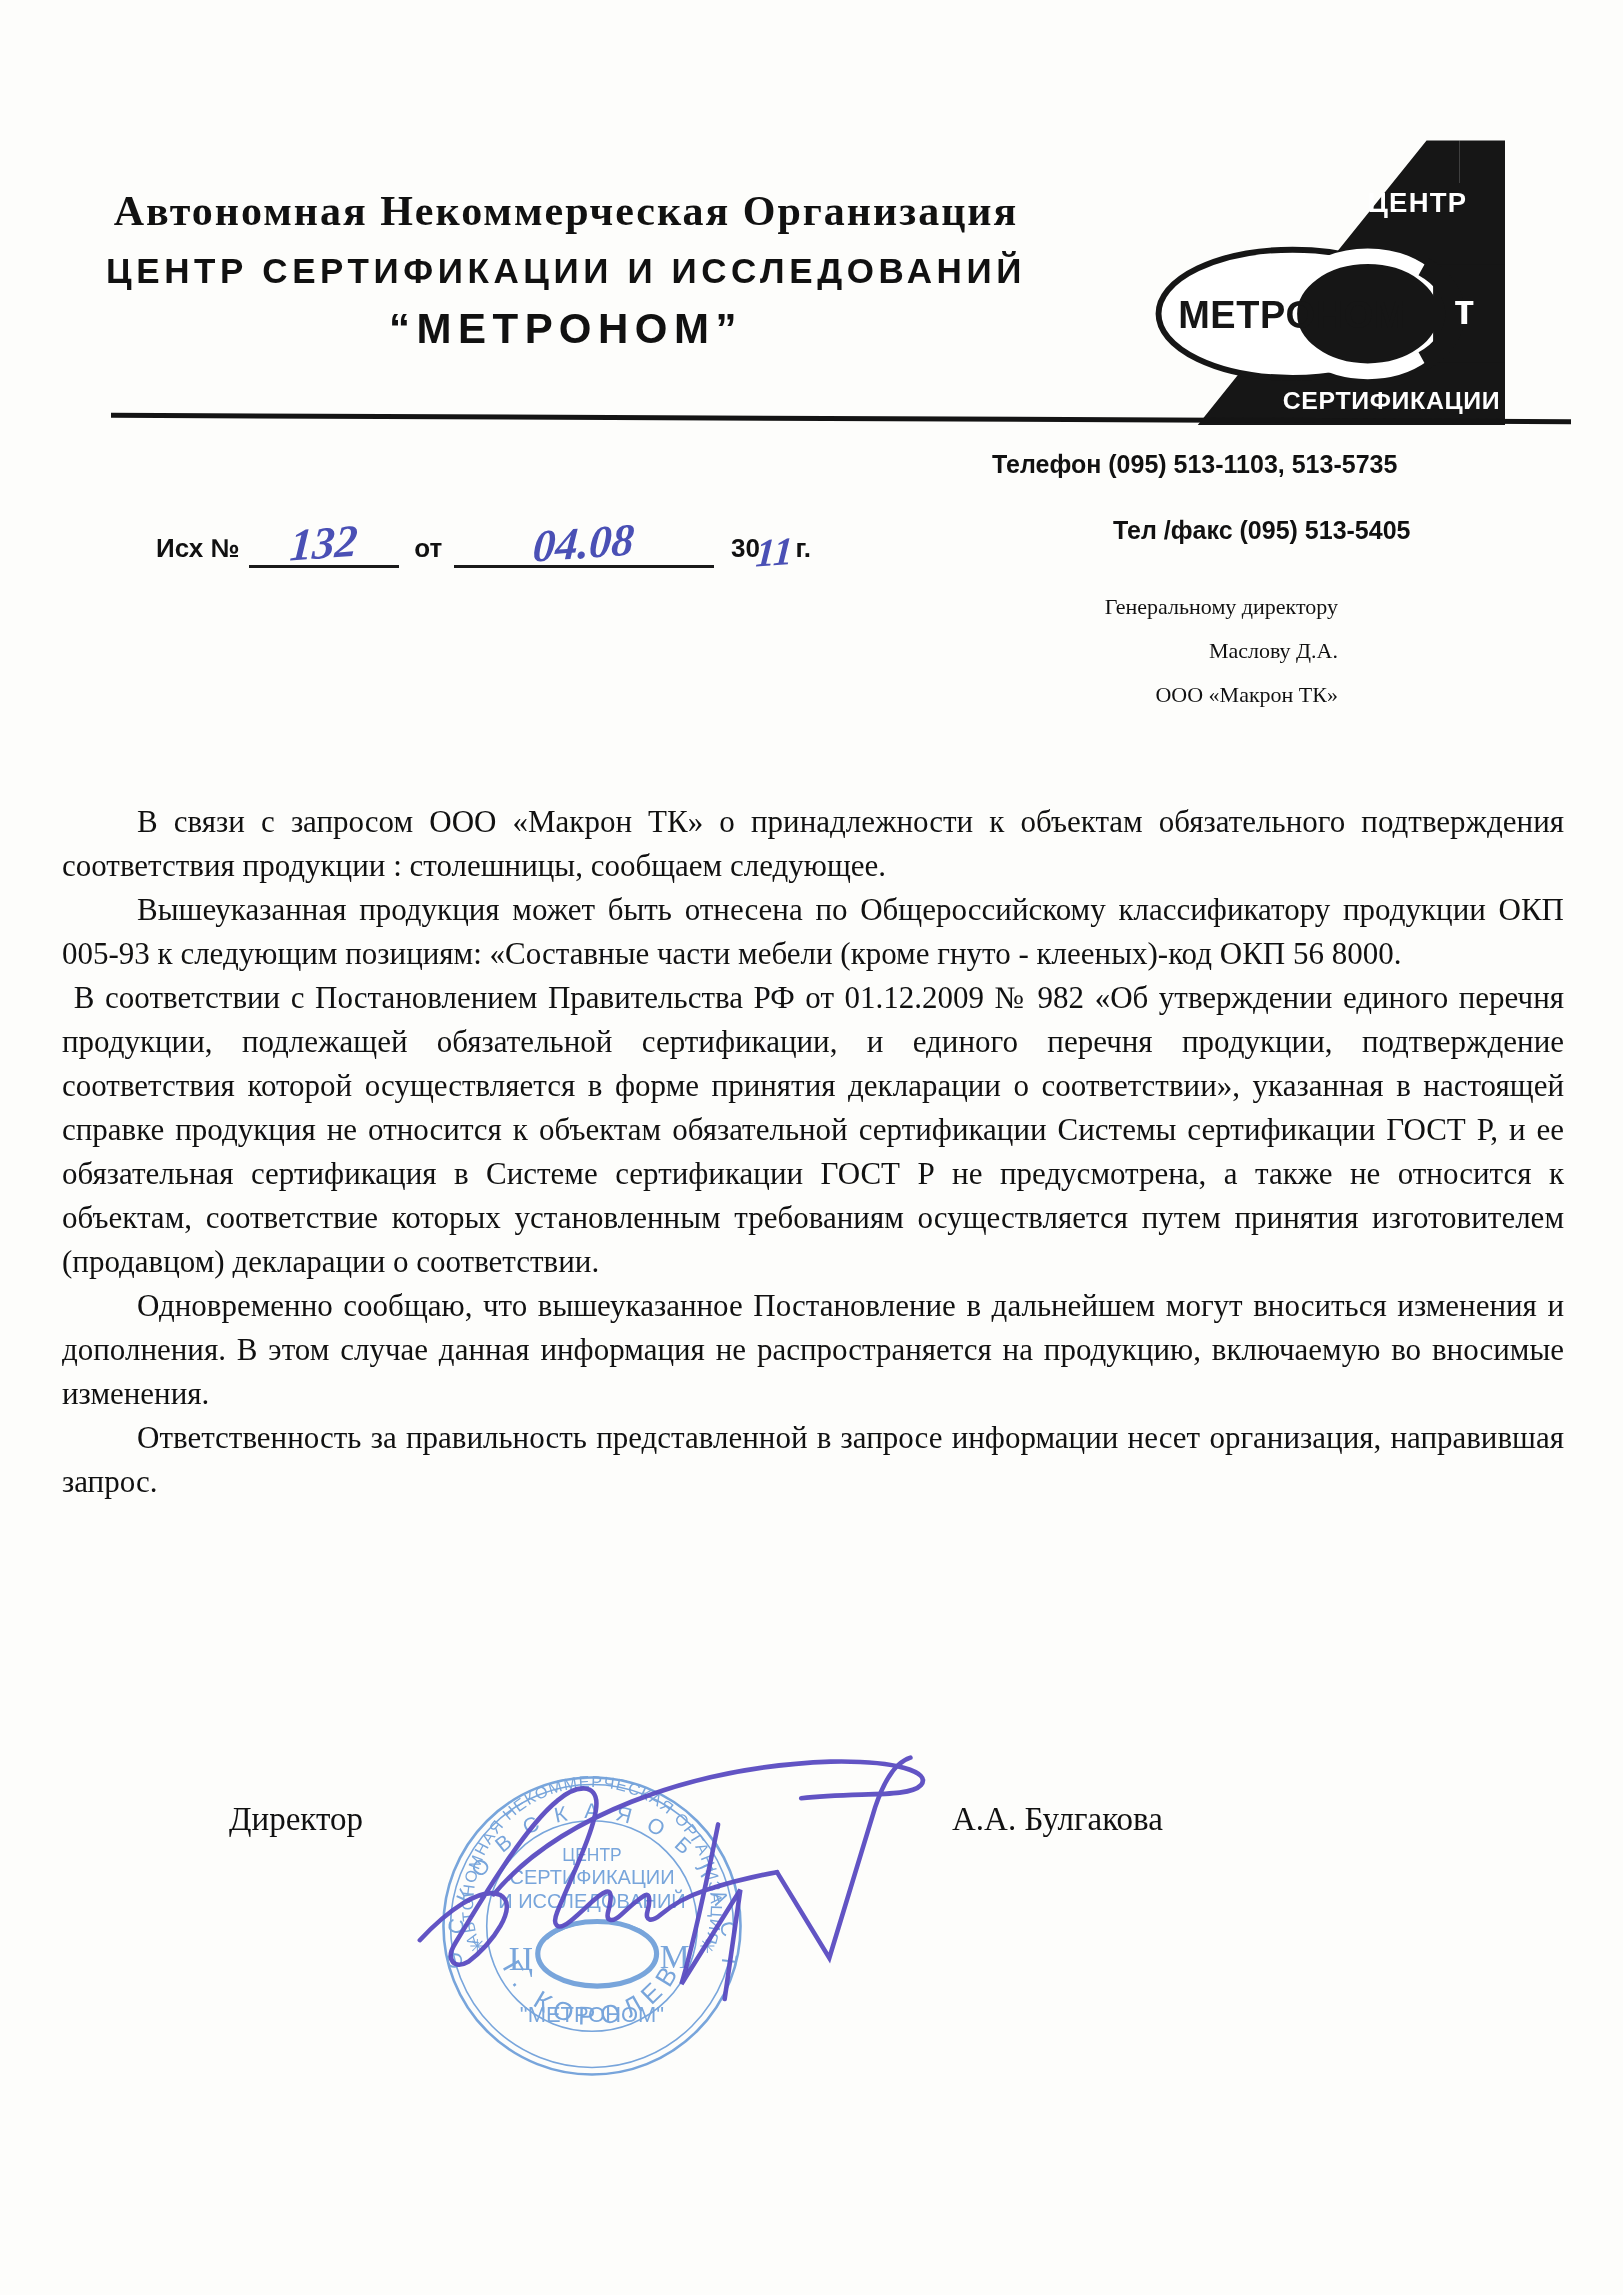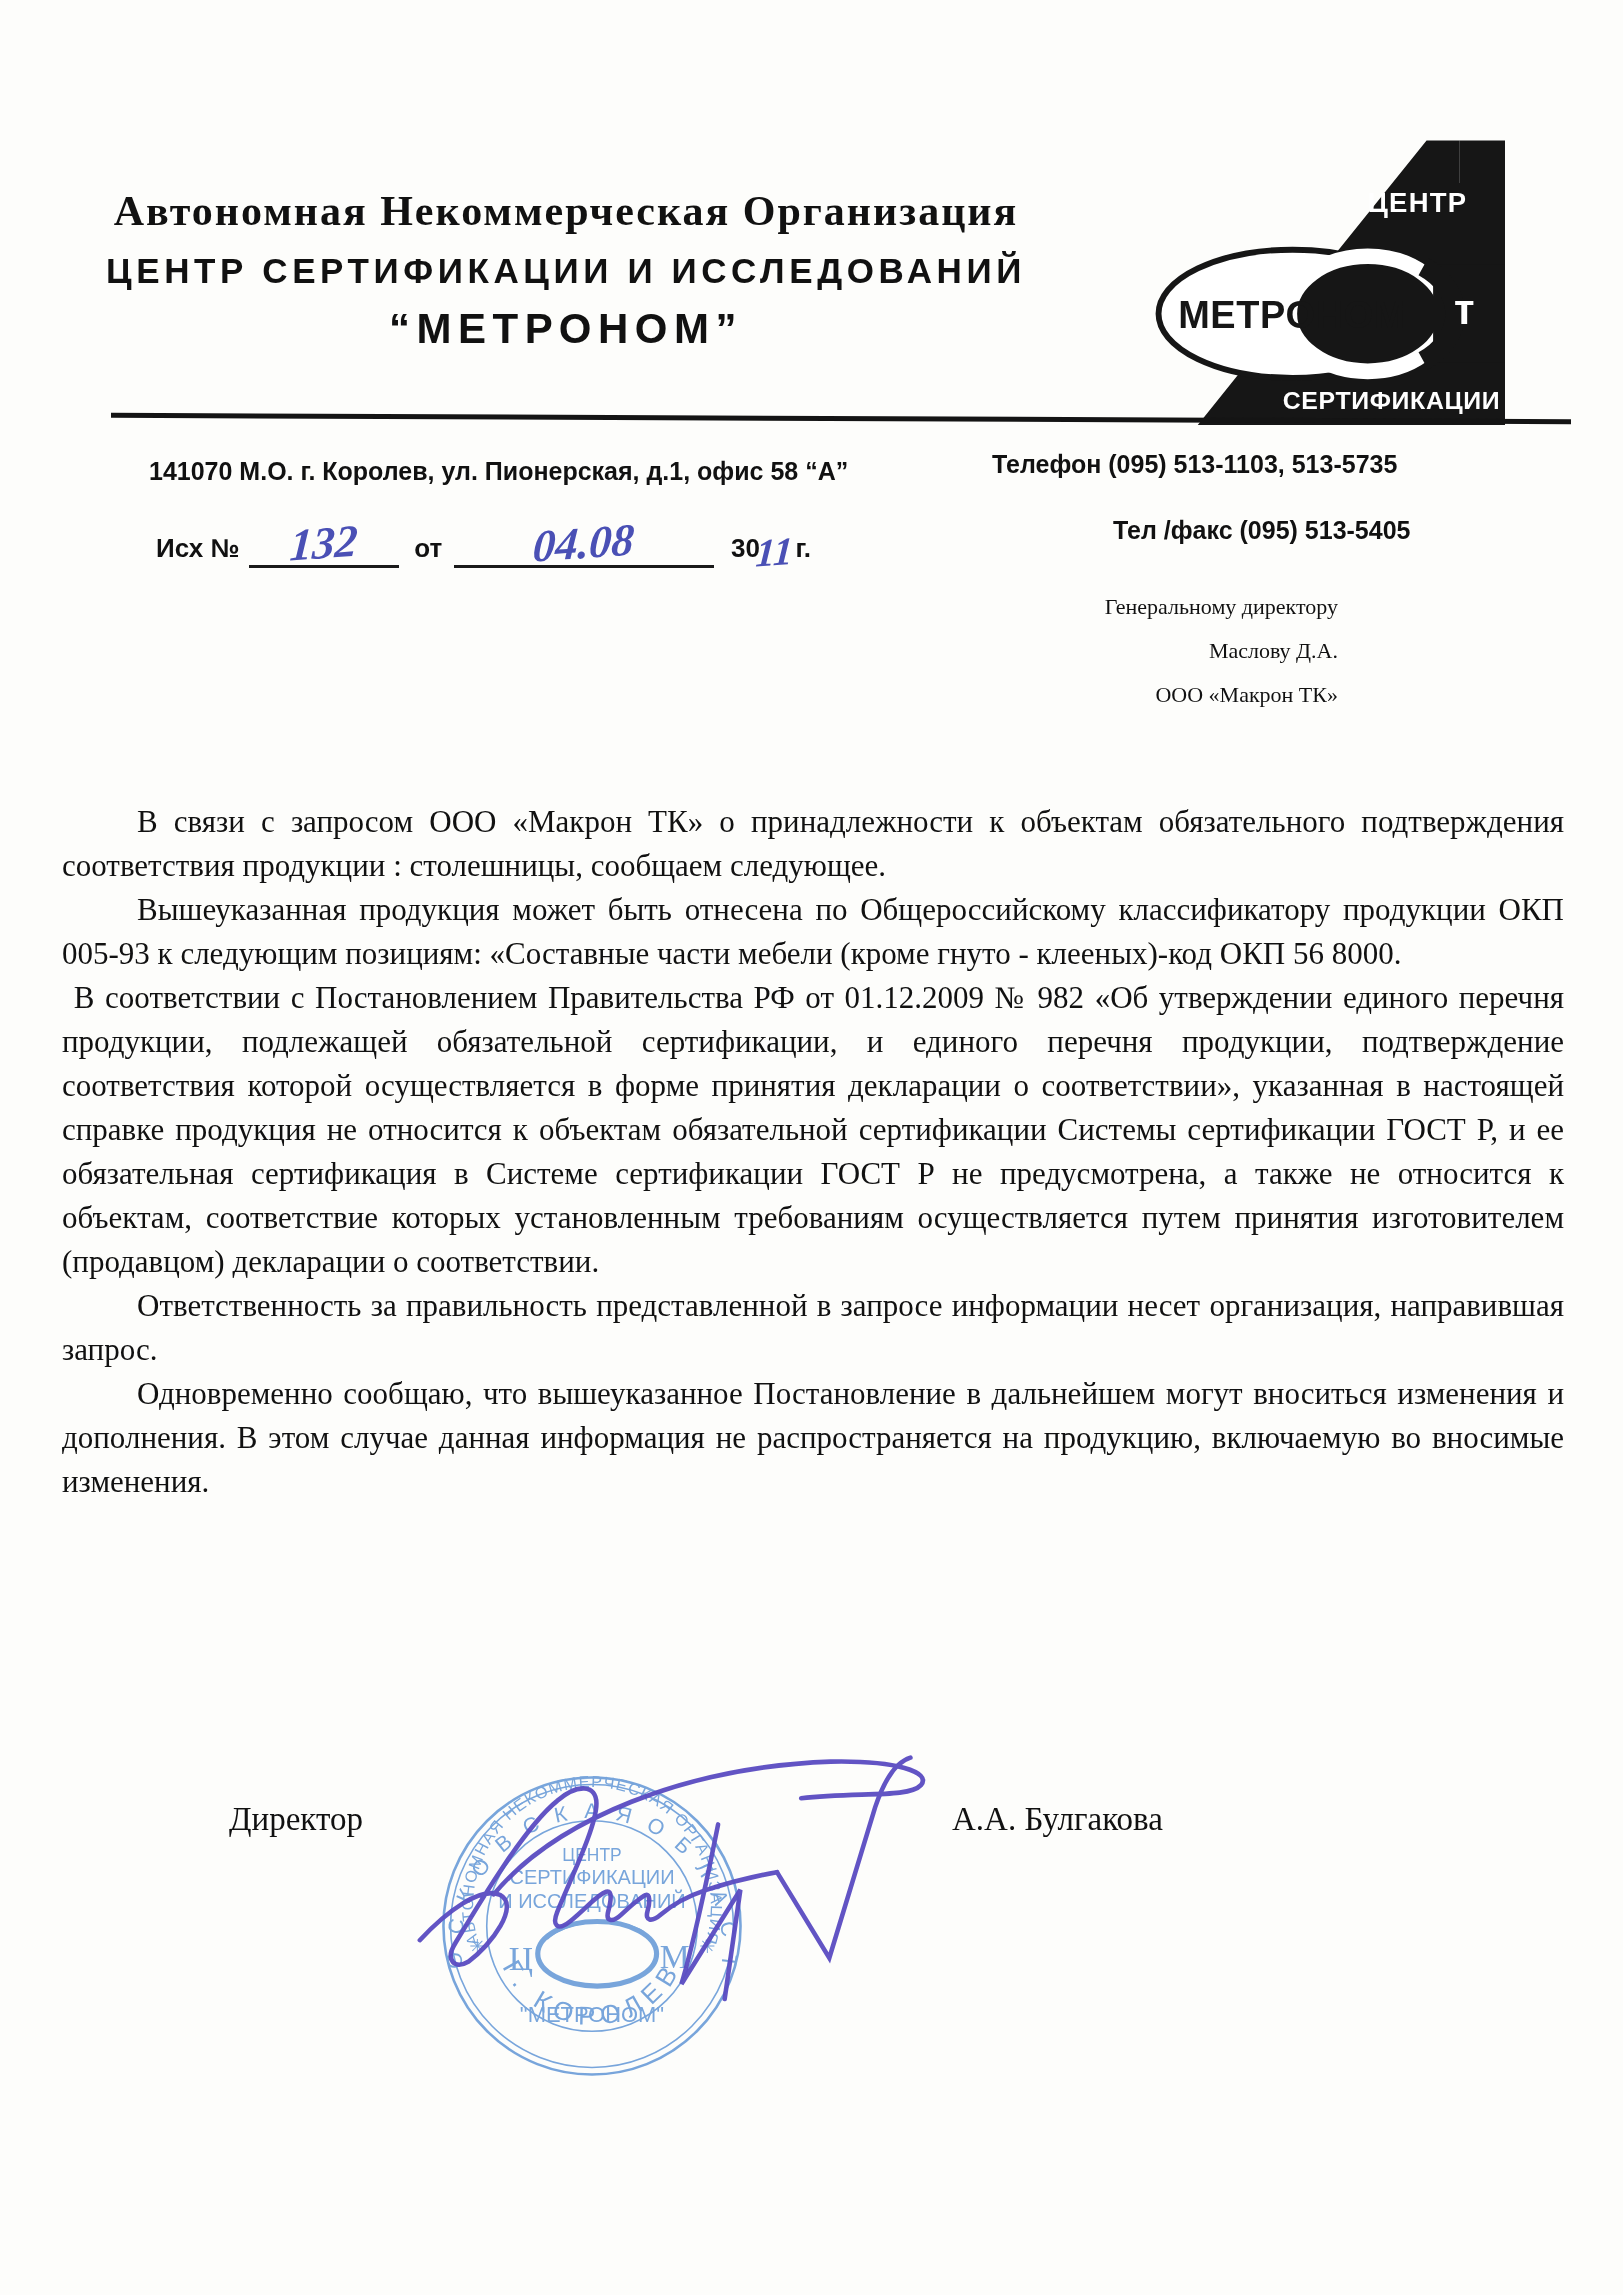--- a/index.html
+++ b/index.html
@@ -112,21 +112,20 @@
       <text x="40" y="352" font-family="Liberation Sans, sans-serif" font-weight="bold" font-size="58" letter-spacing="1" fill="#161616">МЕТРОНОМ</text>
 
       <text x="330" y="175" font-family="Liberation Sans, sans-serif" font-weight="bold" font-size="42" letter-spacing="2" fill="#ffffff">ЦЕНТР</text>
 
       <text x="200" y="475" font-family="Liberation Sans, sans-serif" font-weight="bold" font-size="38" letter-spacing="1" fill="#ffffff">СЕРТИФИКАЦИИ</text>
     </svg>
   </div>
 
   <div class="header-rule"></div>
 
-  <div class="address">141070  М.О. г. Королев, ул. Пионерская, д.1, офис 58 “А”</div>
   <div class="phone">Телефон (095) 513-1103,  513-5735</div>
   <div class="fax">Тел /факс (095) 513-5405</div>
 
   <div class="refline">
     <span class="lbl">Исх №</span>
     <span class="blank no"><span class="hand">132</span></span>
     <span class="lbl">от</span>
     <span class="blank date"><span class="hand">04.08</span></span>
     <span class="lbl">30</span>
     <span class="hand small">11</span>
@@ -136,22 +135,22 @@
   <div class="recipient">
     <div>Генеральному директору</div>
     <div>Маслову Д.А.</div>
     <div>ООО «Макрон ТК»</div>
   </div>
 
   <div class="body-text">
     <p>В связи с запросом ООО «Макрон ТК» о принадлежности к объектам обязательного подтверждения соответствия продукции : столешницы,  сообщаем следующее.</p>
     <p>Вышеуказанная  продукция может быть отнесена по Общероссийскому классификатору продукции ОКП 005-93 к следующим позициям: «Составные части мебели (кроме гнуто - клееных)-код ОКП 56 8000.</p>
     <p class="noindent">В соответствии с Постановлением Правительства РФ от 01.12.2009 № 982 «Об утверждении единого перечня продукции, подлежащей обязательной сертификации, и единого перечня продукции, подтверждение соответствия которой осуществляется в форме принятия декларации о соответствии», указанная в настоящей справке продукция не относится к объектам обязательной сертификации Системы сертификации ГОСТ Р, и ее обязательная сертификация в Системе сертификации ГОСТ Р не предусмотрена, а также не относится к объектам, соответствие которых установленным требованиям осуществляется путем принятия изготовителем (продавцом) декларации о соответствии.</p>
+    <p>Одновременно сообщаю, что вышеуказанное Постановление  в дальнейшем могут вноситься изменения и дополнения. В этом случае данная информация  не распространяется на продукцию, включаемую во вносимые изменения.</p>
     <p>Ответственность за правильность представленной в запросе информации несет организация, направившая запрос.</p>
-    <p>Одновременно сообщаю, что вышеуказанное Постановление  в дальнейшем могут вноситься изменения и дополнения. В этом случае данная информация  не распространяется на продукцию, включаемую во вносимые изменения.</p>
   </div>
 
   <div class="sig-title">Директор</div>
   <div class="sig-name">А.А. Булгакова</div>
 
   <svg class="stamp" viewBox="0 0 480 480">
     <g stroke="#6d9ed9" fill="none">
       <circle cx="240" cy="240" r="230" stroke-width="4"></circle>
       <circle cx="240" cy="240" r="219" stroke-width="2.5"></circle>
       <circle cx="240" cy="240" r="163" stroke-width="2.5"></circle>

